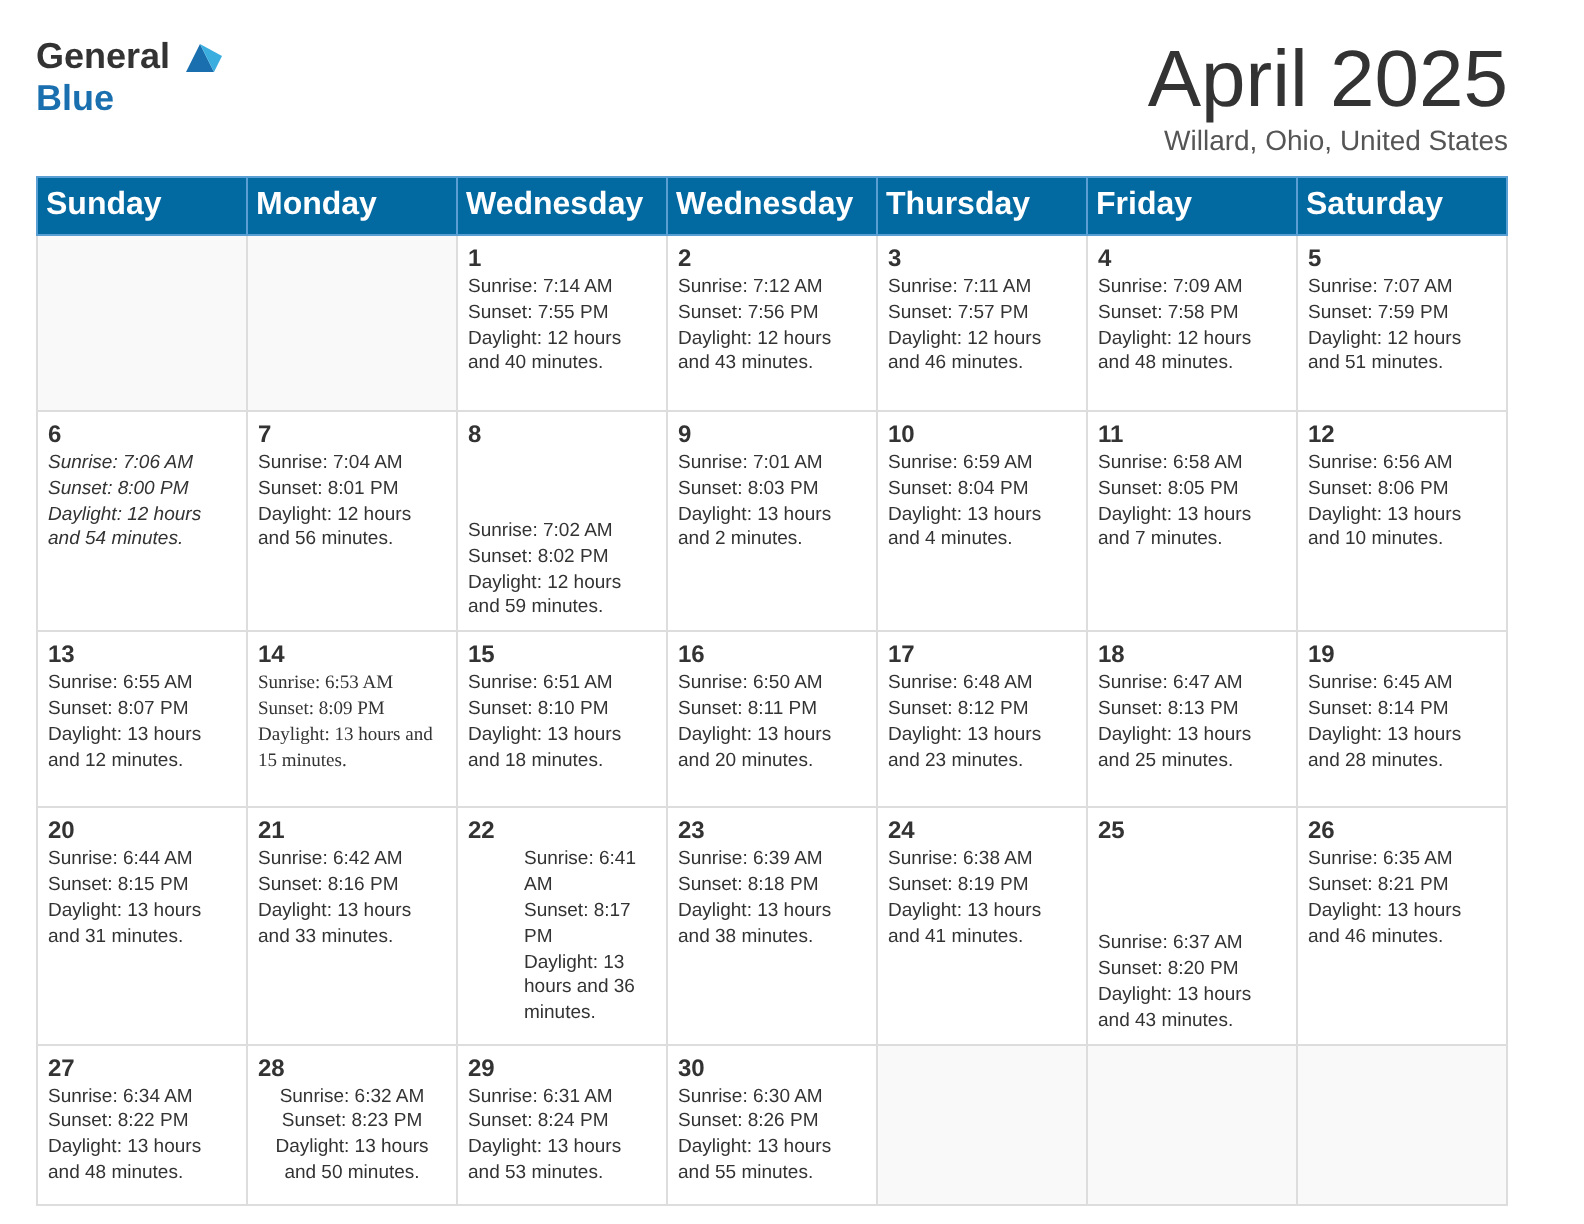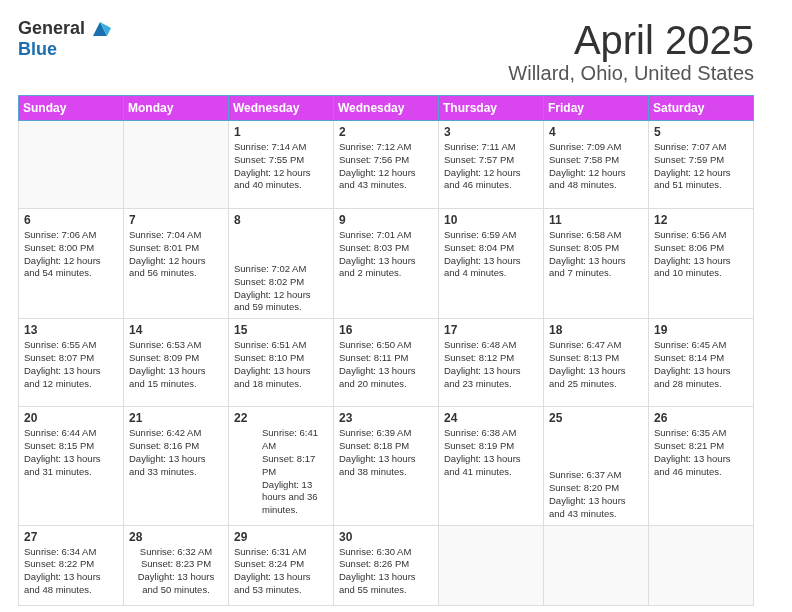--- a/index.html
+++ b/index.html
@@ -43,34 +43,34 @@
     .title-block {
       text-align: right;
     }
     .calendar-title {
       font-size: 40px;
       font-weight: normal;
       color: #333;
       line-height: 1.1;
     }
     .calendar-subtitle {
-      font-size: 20px;
+      font-size: 14px;
       color: #555;
     }
     .calendar {
       flex: 1;
       border: 1px solid #ccc;
       border-collapse: collapse;
       width: 100%;
       table-layout: fixed;
     }
     .calendar th {
-      background: #d946ef;
+      background: #0369a1;
       color: #fff;
-      font-size: 12px;
+      font-size: 16px;
       font-weight: bold;
       padding: 5px 4px;
       text-align: left;
       border: 1px solid #5a9fd4;
     }
     .calendar td {
       border: 1px solid #ddd;
       vertical-align: top;
       padding: 4px 5px;
       font-size: 10px;
@@ -161,21 +161,21 @@
           <td>
             <div class="day-number">5</div>
             <div class="day-info" style="white-space: pre-line;">Sunrise: 7:07 AM
 Sunset: 7:59 PM
 Daylight: 12 hours and 51 minutes.</div>
           </td>
         </tr>
         <tr>
           <td>
             <div class="day-number">6</div>
-            <div class="day-info" style="white-space: pre-line;">Sunrise: 7:06 AM
+            <div class="day-info" style="white-space: pre-line; font-style: italic;">Sunrise: 7:06 AM
 Sunset: 8:00 PM
 Daylight: 12 hours and 54 minutes.</div>
           </td>
           <td>
             <div class="day-number">7</div>
             <div class="day-info" style="white-space: pre-line;">Sunrise: 7:04 AM
 Sunset: 8:01 PM
 Daylight: 12 hours and 56 minutes.</div>
           </td>
           <td>
@@ -211,21 +211,21 @@
         </tr>
         <tr>
           <td>
             <div class="day-number">13</div>
             <div class="day-info" style="white-space: pre-line;">Sunrise: 6:55 AM
 Sunset: 8:07 PM
 Daylight: 13 hours and 12 minutes.</div>
           </td>
           <td>
             <div class="day-number">14</div>
-            <div class="day-info" style="white-space: pre-line;">Sunrise: 6:53 AM
+            <div class="day-info" style="white-space: pre-line; font-family: Liberation Serif, serif;">Sunrise: 6:53 AM
 Sunset: 8:09 PM
 Daylight: 13 hours and 15 minutes.</div>
           </td>
           <td>
             <div class="day-number">15</div>
             <div class="day-info" style="white-space: pre-line;">Sunrise: 6:51 AM
 Sunset: 8:10 PM
 Daylight: 13 hours and 18 minutes.</div>
           </td>
           <td>

